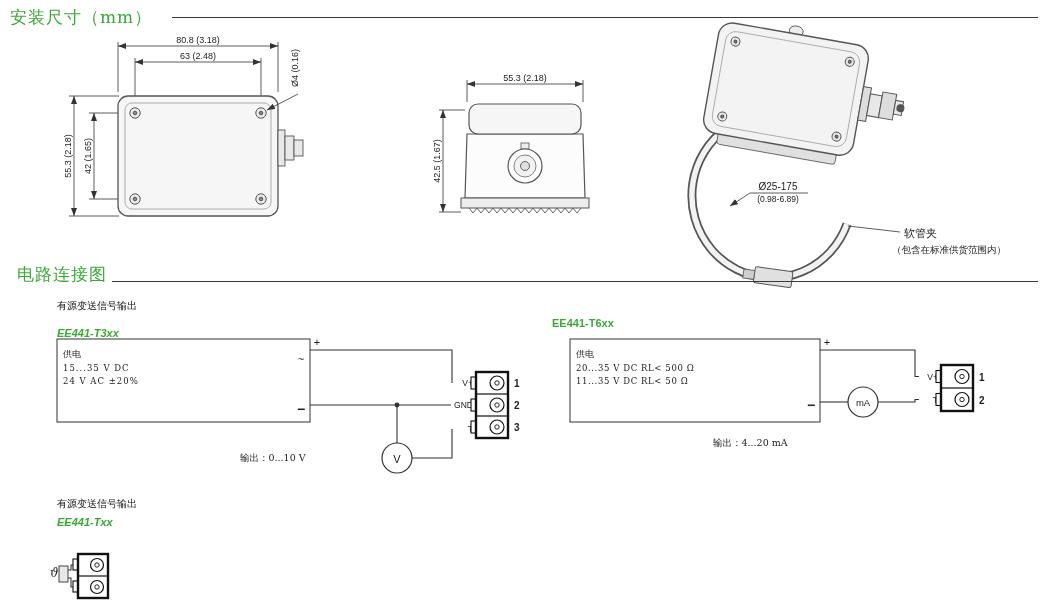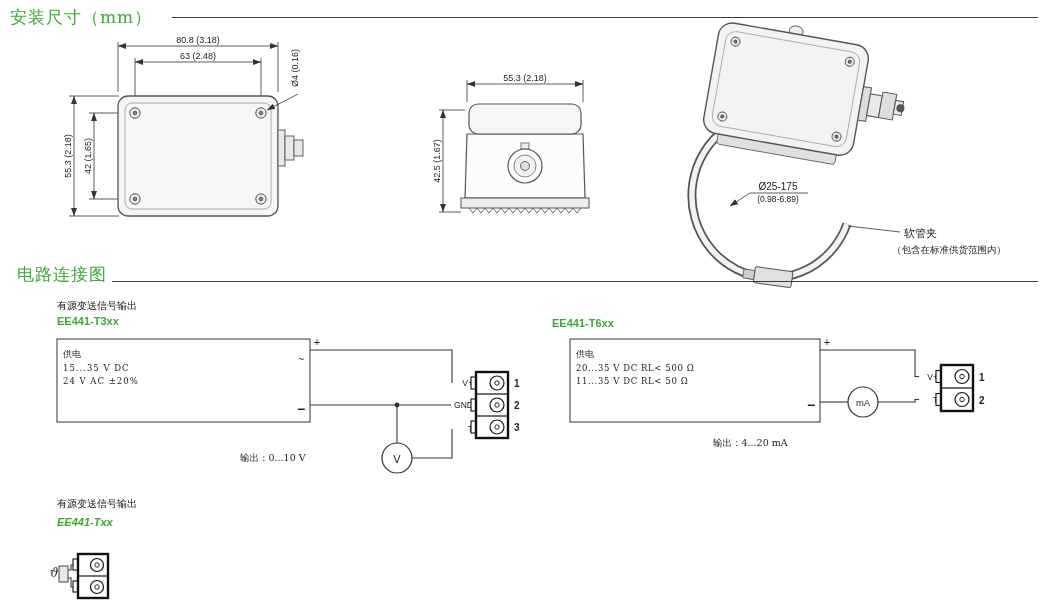--- a/index.html
+++ b/index.html
@@ -148,21 +148,21 @@
     <line class="thin" x1="198" y1="210" x2="250" y2="216"></line>
     <text class="cjk" x="254" y="221" style="font-size:11px">软管夹</text>
     <text class="cjk" x="242" y="237" style="font-size:9.5px">（包含在标准供货范围内）</text>
   </g>
 </svg>
 
 <div class="abs sec-title" style="left:10px; top:263px;margin-left:7px;">电路连接图</div>
 <div class="rule" style="left:112px; top:281px; width:926px;"></div>
 
 <div class="abs sub-title" style="left:57px; top:299px;">有源变送信号输出</div>
-<div class="abs model" style="left:57px; top:315px;">EE441-T3xx</div>
+<div class="abs model" style="left:57px; top:327px;font-style:italic;">EE441-T3xx</div>
 <div class="abs model" style="left:552px; top:317px;">EE441-T6xx</div>
 
 <svg class="abs" style="left:50px; top:330px;" width="500" height="175" viewBox="0 0 500 175">
   <rect x="7" y="9" width="253" height="83" fill="#fff" stroke="#333" stroke-width="1"></rect>
   <text class="cjk" x="13" y="27" style="font-size:9px">供电</text>
   <text x="13" y="41" style="font-size:8.5px; font-family:'DejaVu Serif',serif; letter-spacing:1px">15...35 V DC</text>
   <text x="13" y="54" style="font-size:8.5px; font-family:'DejaVu Serif',serif; letter-spacing:1px">24 V AC ±20%</text>
   <text x="267" y="16" text-anchor="middle" style="font-size:11px">+</text>
   <text x="251" y="33" text-anchor="middle" style="font-size:11px">~</text>
   <text x="251" y="84" text-anchor="middle" style="font-size:14px; font-weight:bold">−</text>

